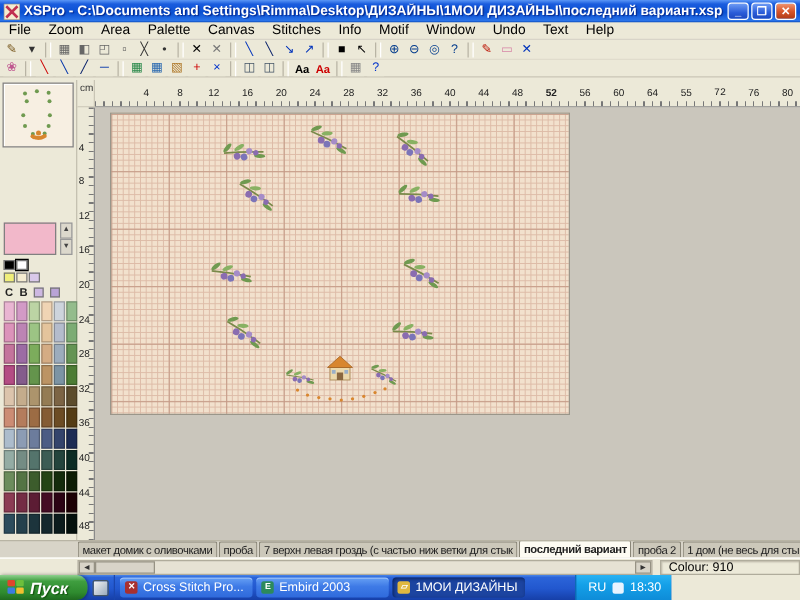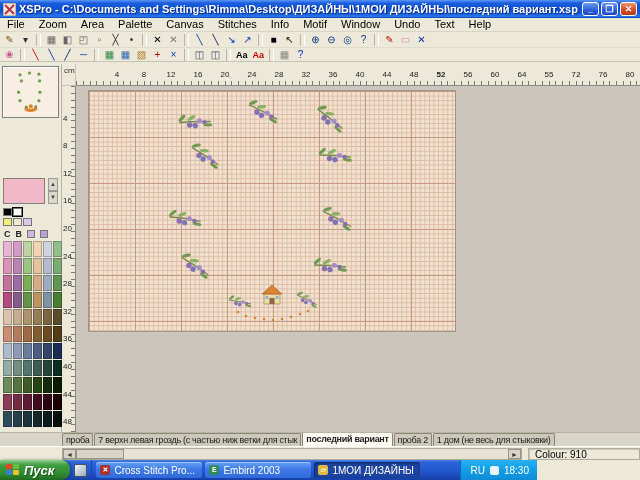--- a/index.html
+++ b/index.html
@@ -491,20 +491,21 @@
           <circle cx="194" cy="229" r="1.3" fill="#d8862e"></circle>
           <circle cx="203" cy="227" r="1.3" fill="#d8862e"></circle>
           <circle cx="212" cy="224" r="1.3" fill="#d8862e"></circle>
           <circle cx="220" cy="221" r="1.3" fill="#d8862e"></circle>
         </svg>
     </div>
   </div>
 </div>
 
 <div class="tabbar" id="tabbar">
+    <span class="tab">макет домик с оливочками</span>
     <span class="tab">проба</span>
     <span class="tab">7 верхн левая гроздь (с частью ниж ветки для стык</span>
     <span class="tab active">последний вариант</span>
     <span class="tab">проба 2</span>
     <span class="tab">1 дом (не весь для стыковки)</span>
   </div>
 
 <div class="statusbar">
   <div class="hscroll">
     <span class="hs-arrow">◄</span>

